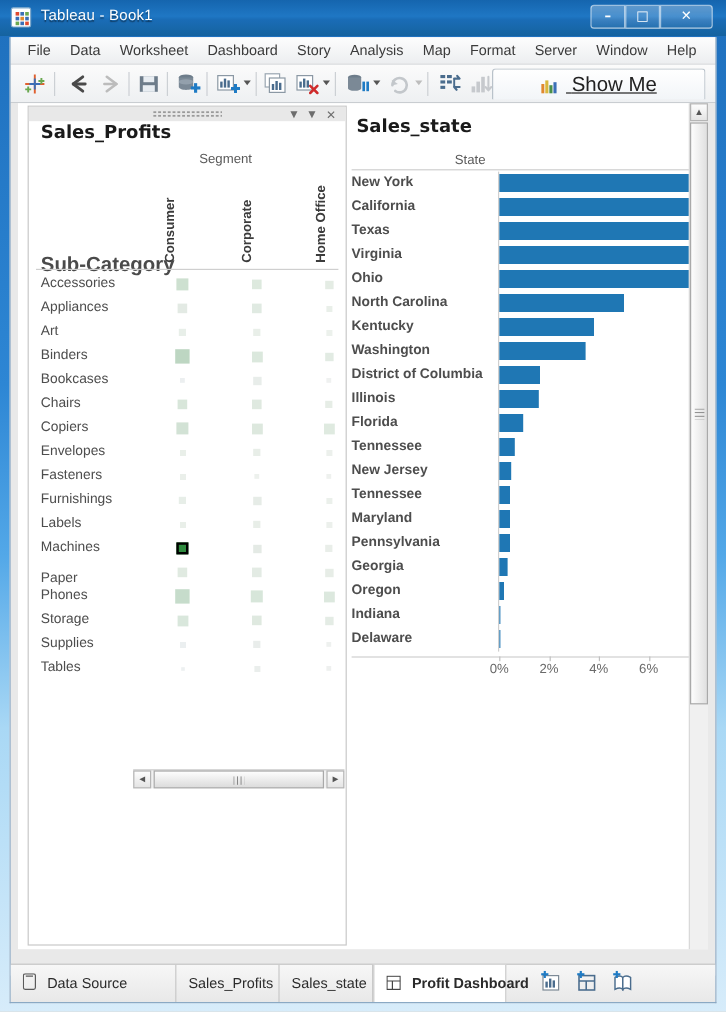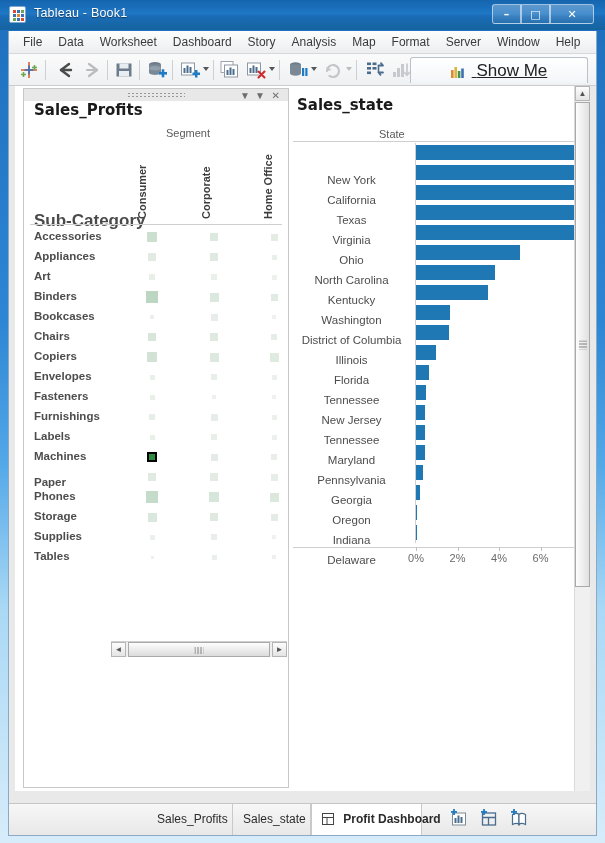--- a/index.html
+++ b/index.html
@@ -134,21 +134,21 @@
     writing-mode: vertical-rl; transform: rotate(180deg);
     white-space:nowrap;
   }
   #hm-subcat-label {
     position:absolute; font-size:17px; font-weight:bold; color:#4a4a4a;
   }
   .hm-rule {
     position:absolute; height:1px; background:#cfcfcf;
   }
   .hm-rowlabel {
-    position:absolute; font-size:11.5px; font-weight:bold; color:#4d4d4d;
+    position:absolute; font-size:11.5px; font-weight:normal; color:#4d4d4d;
     white-space:nowrap;
   }
   .hm-cell { position:absolute; }
   .hm-cell.sel { border:2px solid #000; }
 
   
   .hscroll {
     position:absolute; height:16px;
     background:#f0f0f0; border-top:1px solid #d0d0d0;
   }
@@ -172,22 +172,22 @@
 
   
   #panel-right {
     position:absolute; left:278px; top:2px; width:292px; height:700px;
     background:#fff;
   }
   #bar-state-label {
     position:absolute; font-size:11px; color:#5a5a5a;
   }
   .bar-rowlabel {
-    position:absolute; font-size:11.5px; font-weight:normal; color:#4d4d4d;
-    text-align:center; white-space:nowrap;margin-top:28px;
+    position:absolute; font-size:11.5px; font-weight:bold; color:#4d4d4d;
+    text-align:left; white-space:nowrap;
   }
   .bar {
     position:absolute; height:15px; background:#1f77b4;
   }
   #bar-axisline { position:absolute; height:1px; background:#cfcfcf; }
   #bar-baseline { position:absolute; width:1px; background:#cfcfcf; }
   .axis-tick-label {
     position:absolute; font-size:11px; color:#6a6a6a; text-align:center;
   }
   .axis-tick { position:absolute; width:1px; height:4px; background:#c0c0c0; }
@@ -593,20 +593,29 @@
           <div class="arr" style="top:0">▲</div>
           <div class="thumb" style="top:16px; height:485px">
             <div class="g"></div>
           </div>
         </div>
       </div>
 
     </div>
 
     <div id="tabbar">
+      <div class="sheet-tab" style="left:0; width:138px">
+        <span class="ticon">
+          <svg width="11" height="14" viewBox="0 0 11 14">
+            <rect x="0.5" y="0.5" width="10" height="13" rx="1.5" fill="none" stroke="#5a5a5a"></rect>
+            <path d="M2.5 2.5h6" stroke="#5a5a5a" stroke-width="1"></path>
+          </svg>
+        </span>
+        <span>Data Source</span>
+      </div>
       <div class="sheet-tab" style="left:138px; width:86px">
         <span>Sales_Profits</span>
       </div>
       <div class="sheet-tab" style="left:224px; width:78px">
         <span>Sales_state</span>
       </div>
       <div class="sheet-tab active" style="left:302px; width:111px">
         <span class="ticon">
           <svg width="12" height="12" viewBox="0 0 12 12">
             <rect x="0.5" y="0.5" width="11" height="11" fill="none" stroke="#444"></rect>

